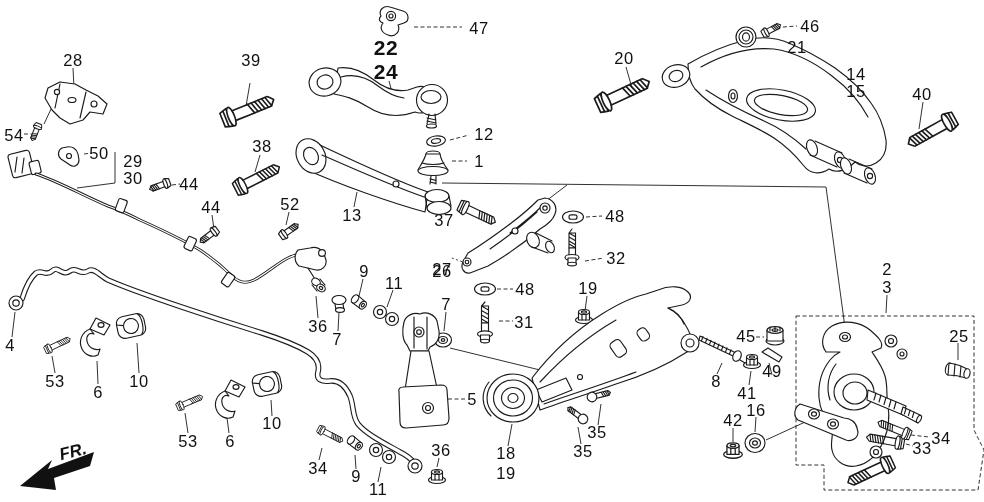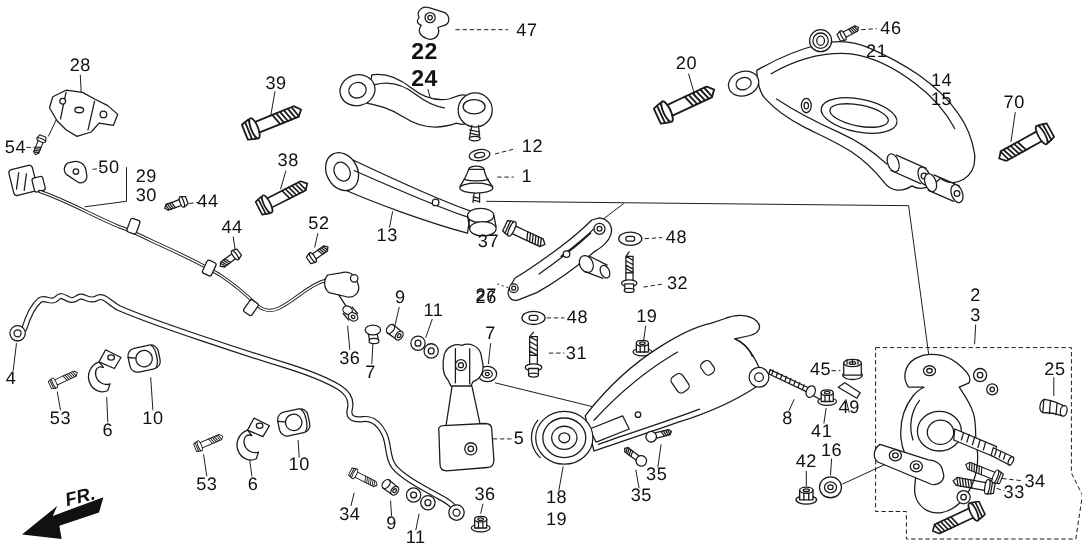--- a/index.html
+++ b/index.html
@@ -440,21 +440,21 @@
 </svg>
 
 <div id="callouts">
       <div class="callout" style="left: 73px; top: 60px;">28</div>
       <div class="callout" style="left: 14px; top: 135px;">54</div>
       <div class="callout" style="left: 99px; top: 153px;">50</div>
       <div class="callout" style="left: 133px; top: 161px;">29</div>
       <div class="callout" style="left: 133px; top: 178px;">30</div>
       <div class="callout" style="left: 189px; top: 184px;">44</div>
       <div class="callout" style="left: 211px; top: 207px;">44</div>
-      <div class="callout" style="left: 251px; top: 76px;">39</div>
+      <div class="callout" style="left: 251px; top: 60px;">39</div>
       <div class="callout" style="left: 262px; top: 146px;">38</div>
       <div class="callout" style="left: 290px; top: 204px;">52</div>
       <div class="callout big" style="left: 386px; top: 48px;">22</div>
       <div class="callout big" style="left: 386px; top: 72px;">24</div>
       <div class="callout" style="left: 479px; top: 28px;">47</div>
       <div class="callout" style="left: 484px; top: 134px;">12</div>
       <div class="callout" style="left: 479px; top: 161px;">1</div>
       <div class="callout" style="left: 352px; top: 215px;">13</div>
       <div class="callout" style="left: 444px; top: 220px;">37</div>
       <div class="callout" style="left: 442px; top: 253px; margin-top: 18px;">26</div>
@@ -462,21 +462,21 @@
       <div class="callout" style="left: 615px; top: 216px;">48</div>
       <div class="callout" style="left: 616px; top: 258px;">32</div>
       <div class="callout" style="left: 525px; top: 289px;">48</div>
       <div class="callout" style="left: 524px; top: 322px;">31</div>
       <div class="callout" style="left: 588px; top: 288px;">19</div>
       <div class="callout" style="left: 624px; top: 58px;">20</div>
       <div class="callout" style="left: 856px; top: 74px;">14</div>
       <div class="callout" style="left: 856px; top: 91px;">15</div>
       <div class="callout" style="left: 810px; top: 26px;">46</div>
       <div class="callout" style="left: 797px; top: 47px;">21</div>
-      <div class="callout" style="left: 922px; top: 94px;">70</div>
+      <div class="callout" style="left: 922px; top: 94px;">40</div>
       <div class="callout" style="left: 887px; top: 269px;">2</div>
       <div class="callout" style="left: 887px; top: 287px;">3</div>
       <div class="callout" style="left: 959px; top: 336px;">25</div>
       <div class="callout" style="left: 746px; top: 336px;">45</div>
       <div class="callout" style="left: 716px; top: 381px;">8</div>
       <div class="callout" style="left: 772px; top: 371px;">49</div>
       <div class="callout" style="left: 747px; top: 393px;">41</div>
       <div class="callout" style="left: 756px; top: 410px;">16</div>
       <div class="callout" style="left: 733px; top: 420px;">42</div>
       <div class="callout" style="left: 364px; top: 271px;">9</div>

